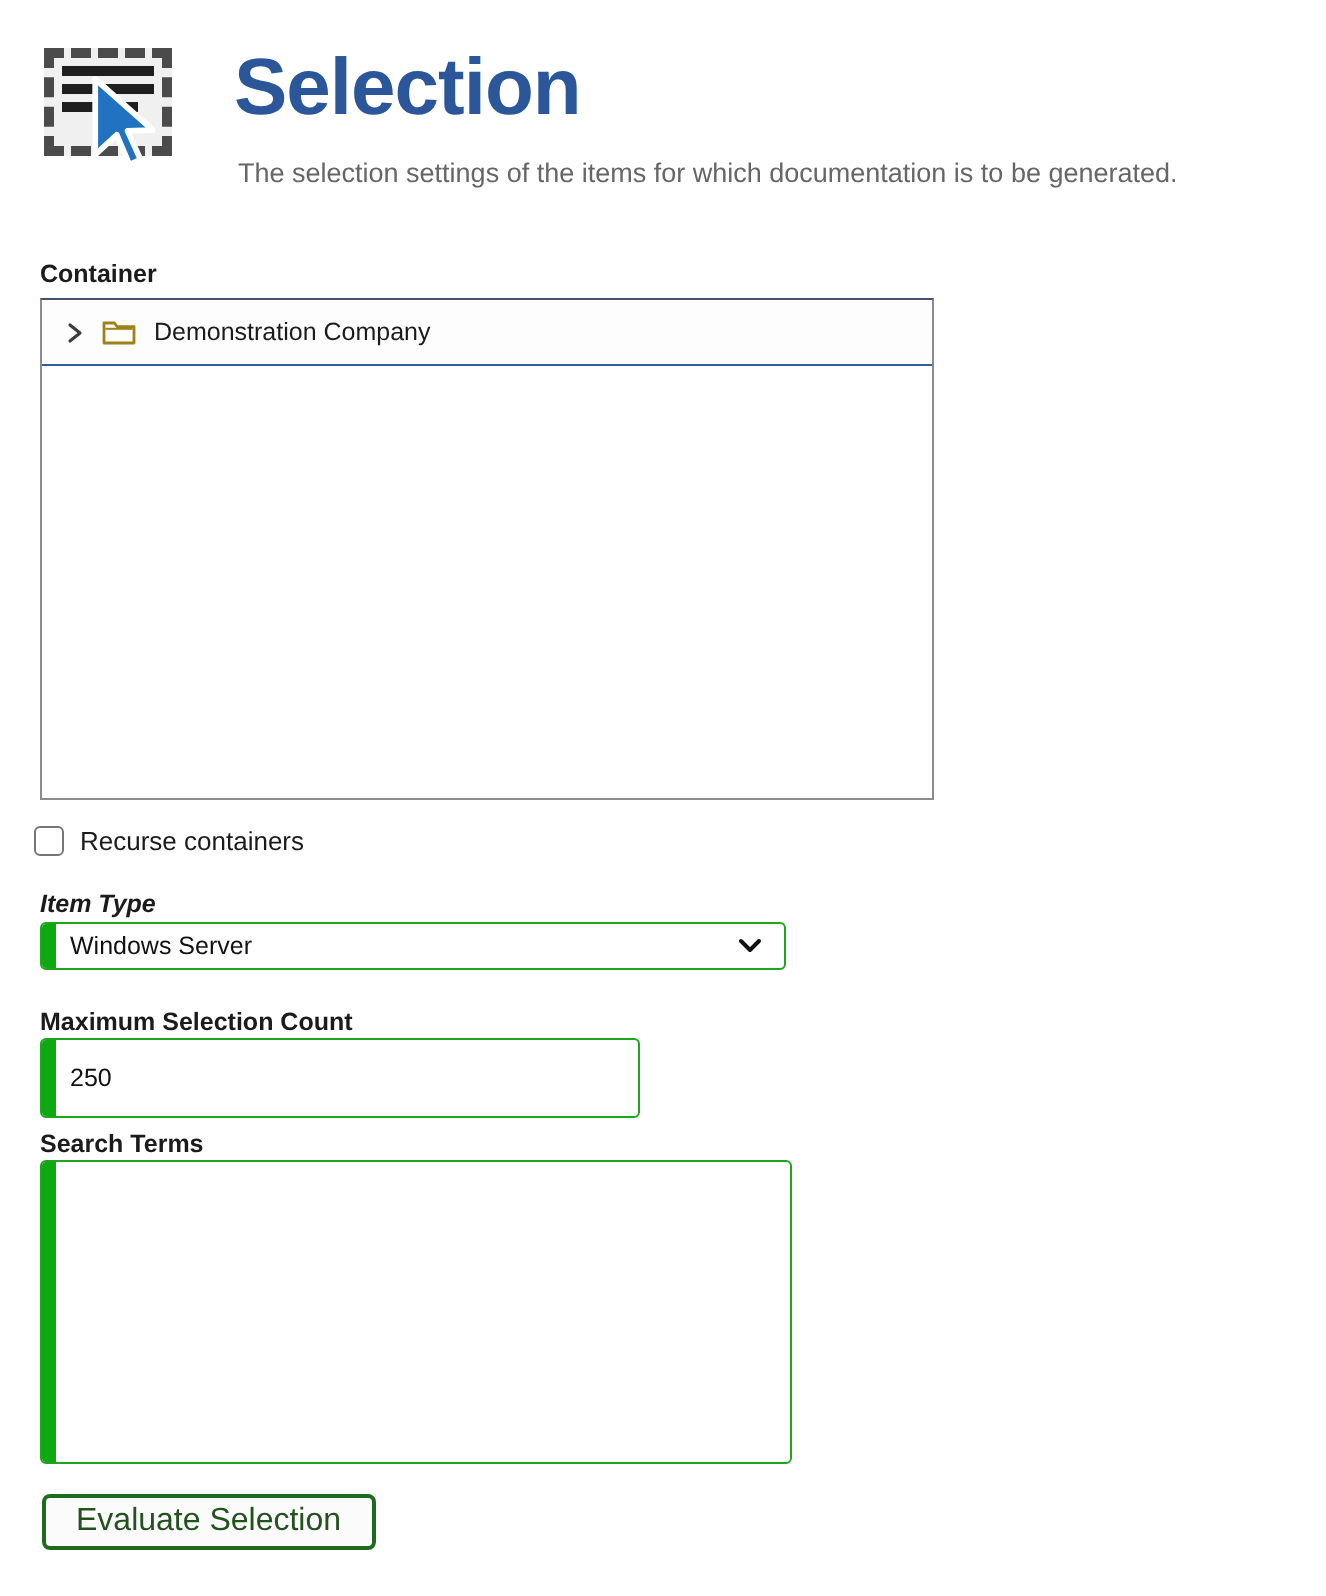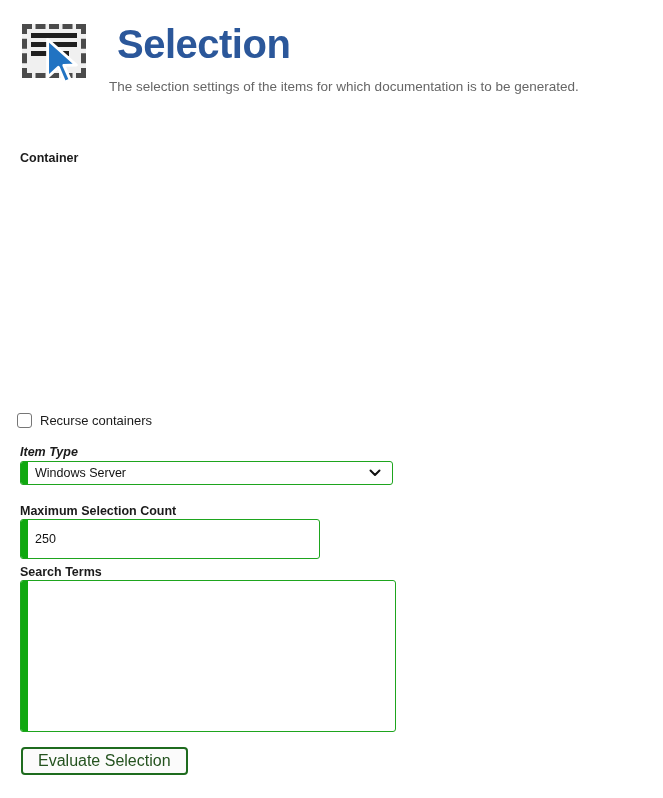--- a/index.html
+++ b/index.html
@@ -11,25 +11,25 @@
   .hero-frame{position:absolute;left:0;top:0;width:64px;height:54px;box-sizing:border-box;
               background:#f0f0f0;border:5px dashed #4b4b4b;}
   .hero-bar{position:absolute;background:#1f1f1f;height:5px;left:9px;}
   .hero-bar.b1{top:9px;width:46px;}
   .hero-bar.b2{top:18px;width:46px;}
   .hero-bar.b3{top:27px;width:38px;}
   .hero-cursor{position:absolute;left:22px;top:13px;width:36px;height:50px;overflow:visible;}
 
   .page-title{position:absolute;left:117px;top:22px;font-size:40px;font-weight:bold;
               color:#2b579a;letter-spacing:-0.5px;}
-  .page-subtitle{position:absolute;left:109px;top:79px;font-size:13.5px;color:#666666;}
+  .page-subtitle{position:absolute;left:119px;top:79px;font-size:13.5px;color:#666666;}
 
   
   .section-label{position:absolute;left:20px;font-size:12.5px;font-weight:bold;color:#1b1b1b;}
-  .lbl-container{top:130px;margin-top:21px;}
+  .lbl-container{top:130px;}
   .lbl-itemtype{top:445px;font-style:italic;}
   .lbl-maxcount{top:504px;}
   .lbl-search{top:565px;}
 
   
   .tree-box{position:absolute;left:20px;top:149px;width:447px;height:251px;box-sizing:border-box;
             border:1px solid #8c8c8c;border-top-color:#44546a;background:#ffffff;}
   .tree-row{height:32px;display:flex;align-items:center;background:#fdfdfe;
             border-bottom:1px solid #2e5f9e;}
   .tree-expander{margin-left:12px;display:flex;align-items:center;}
@@ -75,20 +75,36 @@
     <div class="hero-bar b2"></div>
     <div class="hero-bar b3"></div>
     <svg class="hero-cursor" viewBox="0 0 20 27">
       <path d="M2 1 L2 22 L8 16.5 L11.5 24.8 L14.6 23.4 L11 15.4 L18 15.2 Z" fill="#2173c2" stroke="#ffffff" stroke-width="1.6" stroke-linejoin="round"></path>
     </svg>
   </div>
   <div class="page-title">Selection</div>
   <div class="page-subtitle">The selection settings of the items for which documentation is to be generated.</div>
 
   <div class="section-label lbl-container">Container</div>
+  <div class="tree-box">
+    <div class="tree-row">
+      <span class="tree-expander">
+        <svg width="9" height="11" viewBox="0 0 9 11">
+          <polyline points="2,1.5 7,5.5 2,9.5" fill="none" stroke="#3c3c3c" stroke-width="1.6" stroke-linecap="round" stroke-linejoin="round"></polyline>
+        </svg>
+      </span>
+      <span class="tree-folder">
+        <svg width="17" height="14" viewBox="0 0 17 14">
+          <path d="M1 2.5 h5.2 l1.4 1.8 h8.4 v8.2 h-15 z" fill="#fffef8" stroke="#a08018" stroke-width="1.4" stroke-linejoin="round"></path>
+          <line x1="1.7" y1="5.4" x2="15.3" y2="5.4" stroke="#a08018" stroke-width="1"></line>
+        </svg>
+      </span>
+      <span class="tree-label">Demonstration Company</span>
+    </div>
+  </div>
 
   <div class="checkbox-row">
     <span class="checkbox"></span>
     <span class="checkbox-label">Recurse containers</span>
   </div>
 
   <div class="section-label lbl-itemtype">Item Type</div>
   <div class="gfield select-field">
     <span class="green-bar"></span>
     <span class="gfield-text">Windows Server</span>

